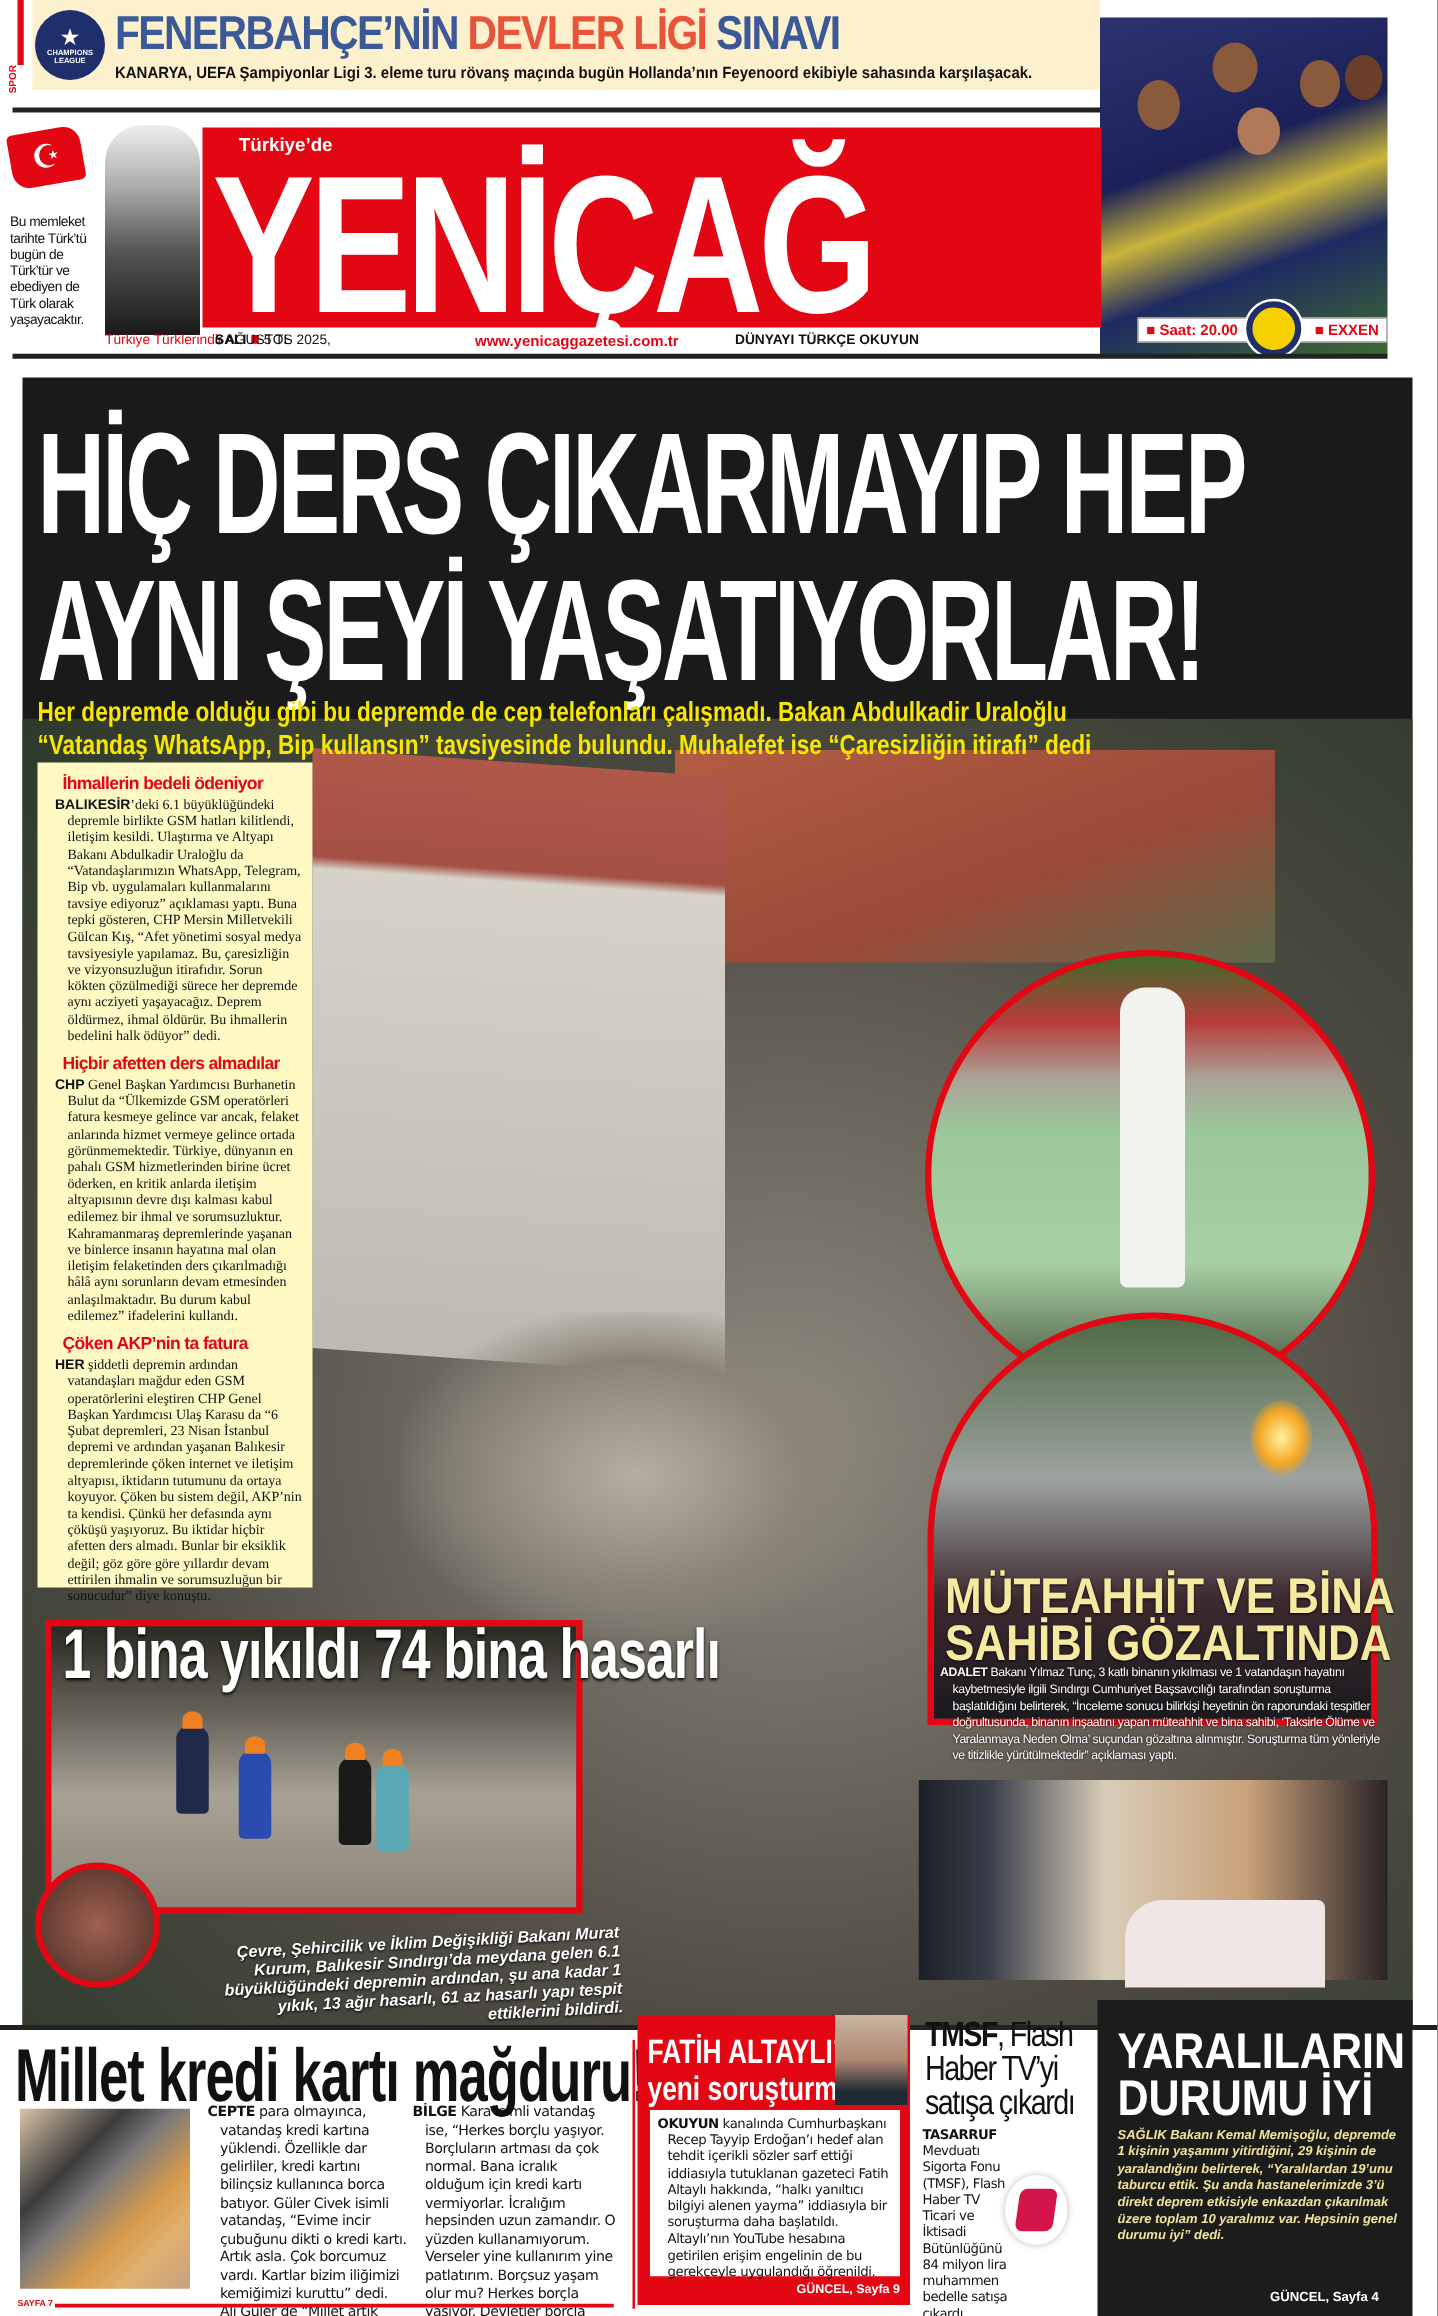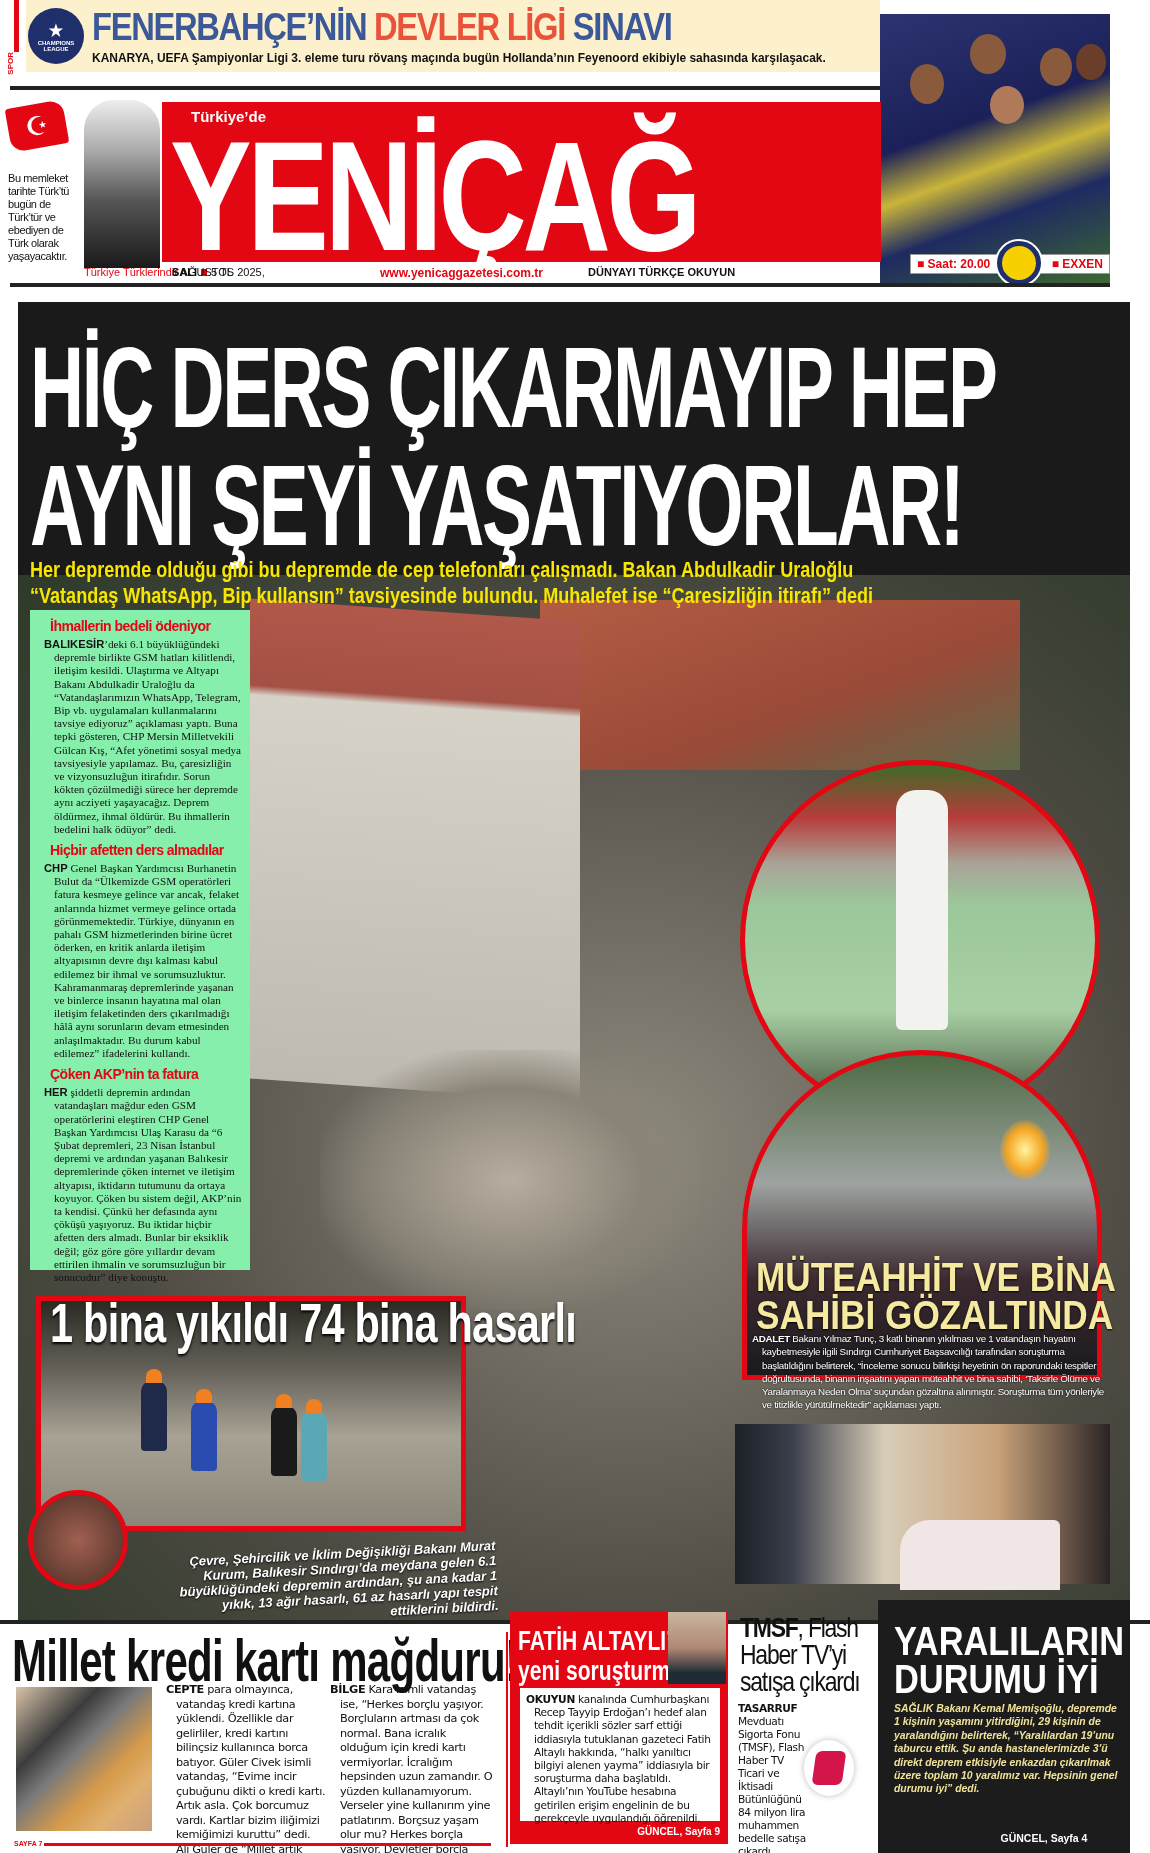--- a/index.html
+++ b/index.html
@@ -39,21 +39,21 @@
 #photo-main{left:18px;top:575px;width:1112px;height:1045px;background:
  radial-gradient(ellipse at 55% 55%,#8f8a7e 0%,#6e6a60 30%,#4d4a42 60%,#2d3a2a 100%)}
 #bldg{left:250px;top:610px;width:330px;height:480px;background:linear-gradient(180deg,#b0584a 0%,#a55045 18%,#d6d2c8 20%,#bfbab0 100%);transform:skewY(4deg)}
 #roofs{left:540px;top:600px;width:480px;height:170px;background:linear-gradient(160deg,#b35c44 0%,#9a4a38 60%,#5d6a4a 100%)}
 #rubble{left:320px;top:1050px;width:380px;height:260px;background:radial-gradient(ellipse,#b6aea0 0%,#8a8478 50%,rgba(90,86,78,0) 75%)}
 #head-line1,#head-line2{left:30px;width:1090px;font:bold 96px "Liberation Sans",sans-serif;color:#fff;white-space:nowrap;letter-spacing:-3px;transform:scaleX(.78) scaleY(1.2);transform-origin:left top;line-height:96px}
 #head-line1{top:330px}
 #head-line2{top:448px}
 #deck{left:30px;top:557px;width:1100px;font:bold 22px "Liberation Sans",sans-serif;color:#f6e600;line-height:26px;transform:scaleX(.82);transform-origin:left top;white-space:nowrap}
 
-#left-col{left:30px;top:610px;width:220px;height:660px;background:#86efac;padding:8px 8px 4px 14px}
+#left-col{left:30px;top:610px;width:220px;height:660px;background:#fef9c3;padding:8px 8px 4px 14px}
 #left-col h3{font:bold 14px "Liberation Sans",sans-serif;color:#e30613;margin:0 0 4px 6px;letter-spacing:-.5px}
 #left-col p{font:11.2px "Liberation Serif",serif;line-height:13.2px;text-indent:-10px;padding-left:10px;margin-bottom:6px}
 #left-col b{font-family:"Liberation Sans",sans-serif}
 
 .circ{border-radius:50%;border:5px solid #e30613;overflow:hidden}
 #circ-mosque{left:740px;top:760px;width:360px;height:360px;background:linear-gradient(180deg,#3f6a2a 0%,#b73c3a 15%,#a9a397 28%,#9bc79b 40%,#a8d0a4 70%,#3d4a36 100%)}
 #minaret{left:896px;top:790px;width:52px;height:240px;background:#f2f2ee;border-radius:20px 20px 6px 6px}
 #circ-women{left:742px;top:1050px;width:360px;height:330px;border-radius:180px 180px 0 0;background:linear-gradient(180deg,#4e6a44 0%,#9ea3a0 40%,#3c2a30 70%,#1a1a1e 100%)}
 #fire{left:1000px;top:1120px;width:50px;height:60px;border-radius:50%;background:radial-gradient(#fff3a0,#f5a623 50%,rgba(245,120,35,0) 75%)}
 
@@ -86,21 +86,21 @@
 #altayli-inner p{font:10.6px "DejaVu Sans",sans-serif;line-height:13.2px;text-indent:-8px;padding-left:8px;letter-spacing:-.3px}
 #altayli-ref{left:600px;top:1826px;width:120px;text-align:right;font:bold 10px "Liberation Sans",sans-serif;color:#fff}
 #tmsf-title{left:740px;top:1614px;font:28px "Liberation Sans",sans-serif;line-height:27px;letter-spacing:-1.5px;transform:scaleX(.82);transform-origin:left top;white-space:nowrap}
 #tmsf-title b{font-weight:bold}
 #tmsf-body{left:738px;top:1702px;width:138px;font:10.6px "DejaVu Sans",sans-serif;line-height:13px;letter-spacing:-.4px}
 #tmsf-logo{left:804px;top:1740px;width:50px;height:56px;border-radius:50%;background:#fff;box-shadow:0 0 6px #bbb;display:flex;align-items:center;justify-content:center}
 #tmsf-logo div{width:30px;height:34px;border-radius:6px;background:#d3154a;transform:skew(-8deg)}
 #yara-box{left:878px;top:1600px;width:252px;height:253px;background:#1c1c1c}
 #yara-title{left:894px;top:1622px;font:bold 40px "Liberation Sans",sans-serif;color:#fff;line-height:38px;transform:scaleX(.86);transform-origin:left top;white-space:nowrap}
 #yara-body{left:894px;top:1702px;width:225px;font:bold italic 10.4px "Liberation Sans",sans-serif;color:#f1e39a;line-height:13.4px}
-#yara-ref{left:980px;top:1832px;width:128px;text-align:center;font:bold 10.5px "Liberation Sans",sans-serif;color:#fff}
+#yara-ref{left:1016px;top:1832px;width:128px;text-align:left;font:bold 10.5px "Liberation Sans",sans-serif;color:#fff}
 </style>
 </head>
 <body>
 
 <div class="abs" id="spor-bar"></div>
 <div class="abs" id="spor-label">SPOR</div>
 <div class="abs" id="banner"></div>
 <div class="abs" id="ucl-logo">
     <span style="font-size:16px">★</span>
     <span>CHAMPIONS LEAGUE</span>

